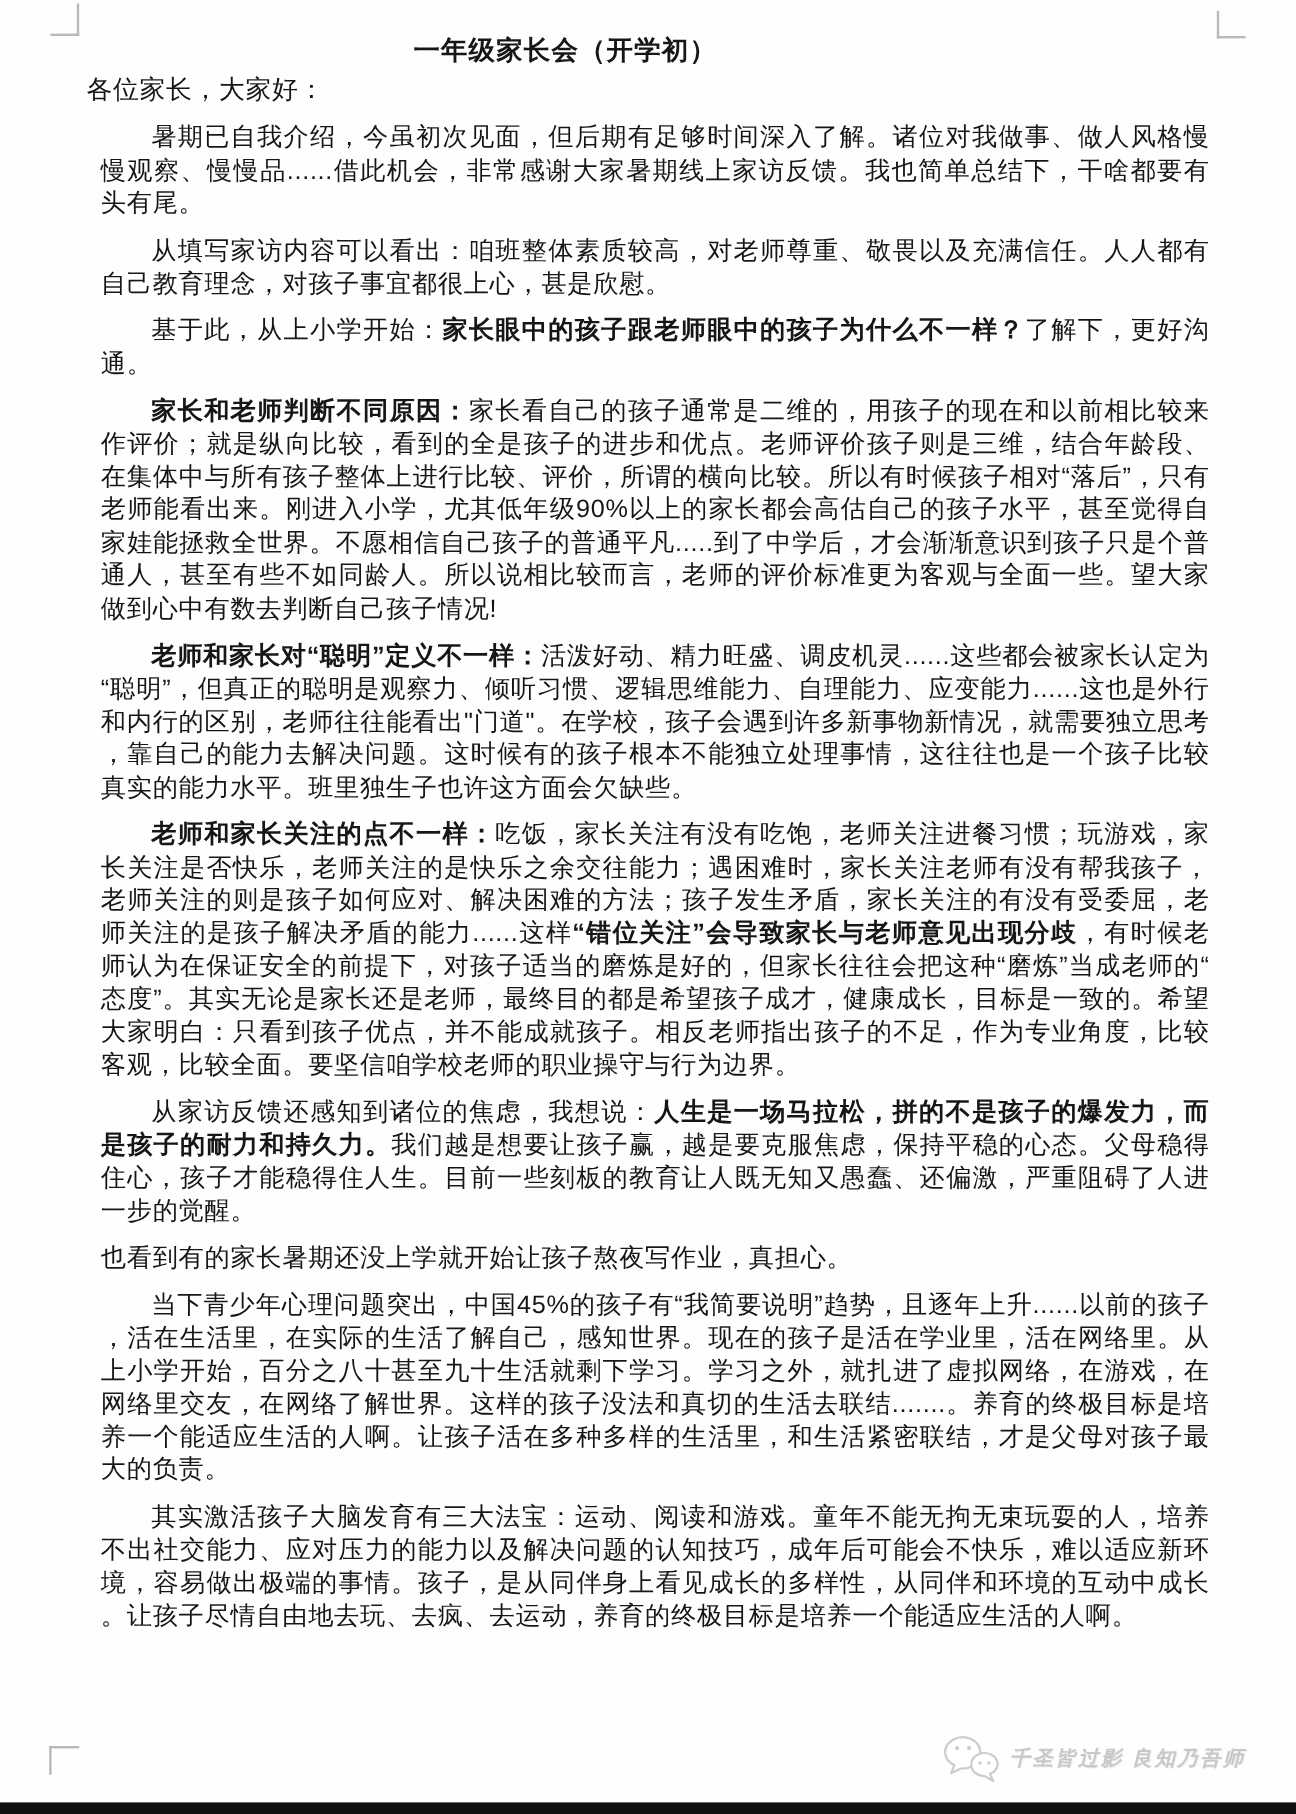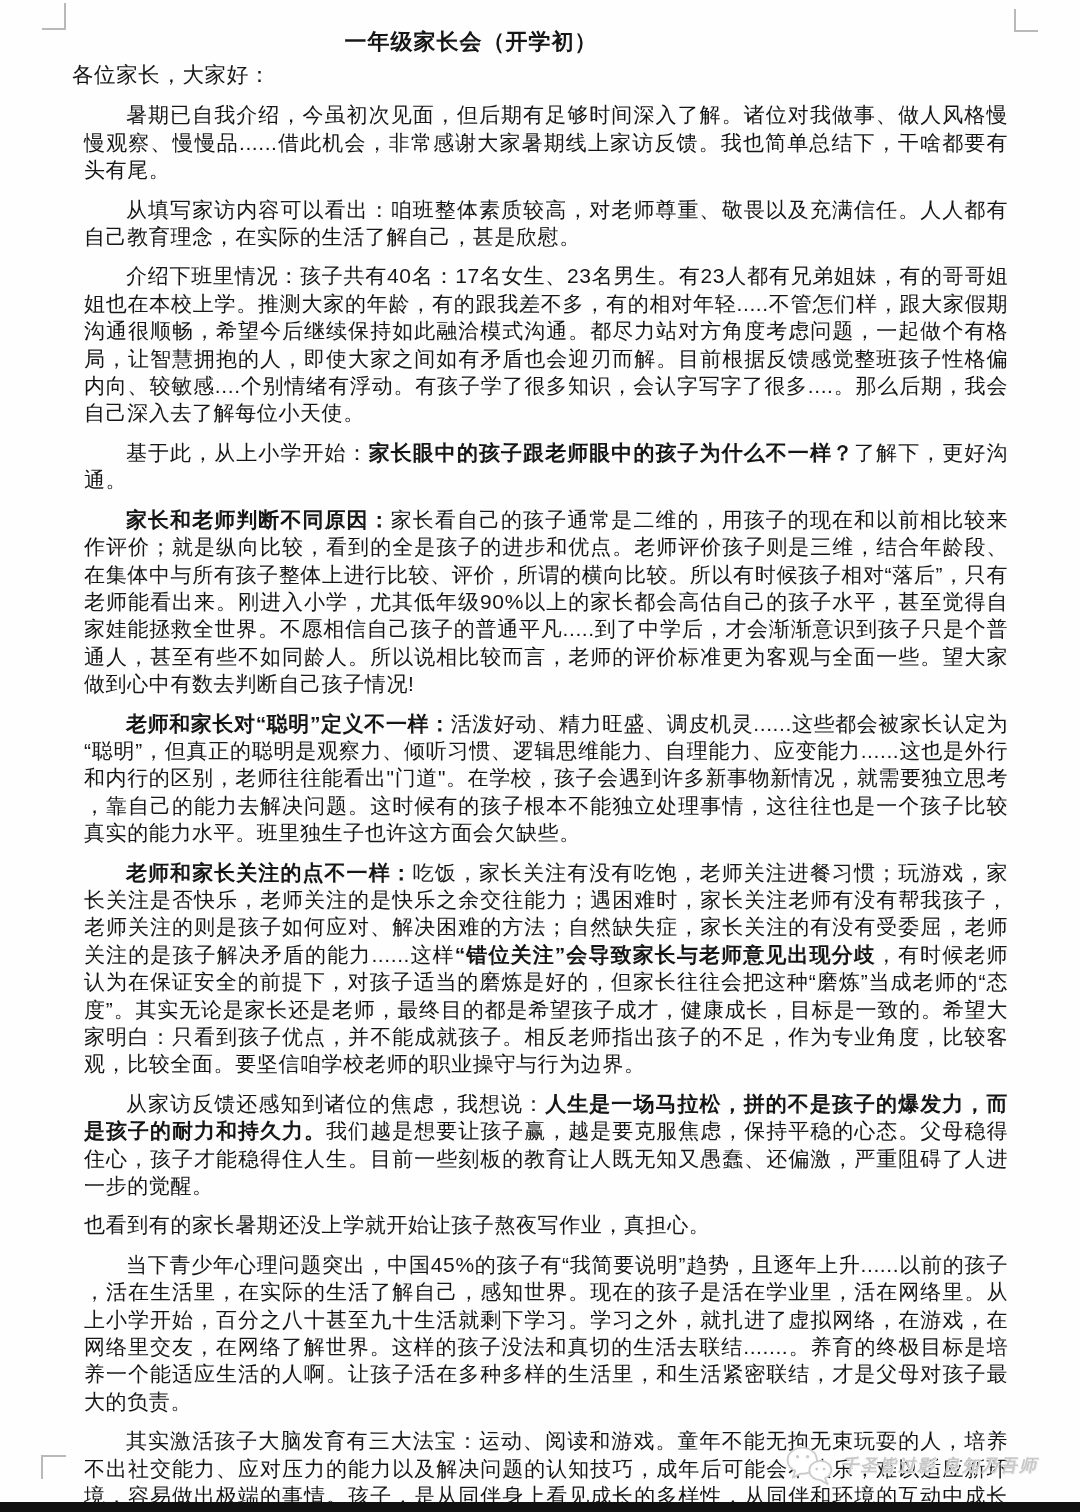--- a/index.html
+++ b/index.html
@@ -90,26 +90,25 @@
 
   <div class="crop-mark tl"></div>
   <div class="crop-mark tr"></div>
   <div class="crop-mark bl"></div>
 
   <div class="content">
     <h1 class="doc-title">一年级家长会（开学初）</h1>
     <p class="greeting">各位家长，大家好：</p>
     <div id="paragraphs">
         <p class="para"><span>暑期已自我介绍，今虽初次见面，但后期有足够时间深入了解。诸位对我做事、做人风格慢慢观察、慢慢品......借此机会，非常感谢大家暑期线上家访反馈。我也简单总结下，干啥都要有头有尾。</span></p>
-        <p class="para"><span>从填写家访内容可以看出：咱班整体素质较高，对老师尊重、敬畏以及充满信任。人人都有自己教育理念，在实际的生活了解自己，甚是欣慰。</span></p>
-        <p class="para"><span>介绍下班里情况：孩子共有40名：17名女生、23名男生。有23人都有兄弟姐妹，有的哥哥姐姐也在本校上学。推测大家的年龄，有的跟我差不多，有的相对年轻.....不管怎们样，跟大家假期沟通很顺畅，希望今后继续保持如此融洽模式沟通。都尽力站对方角度考虑问题，一起做个有格局，让智慧拥抱的人，即使大家之间如有矛盾也会迎刃而解。目前根据反馈感觉整班孩子性格偏内向、较敏感....个别情绪有浮动。有孩子学了很多知识，会认字写字了很多....。那么后期，我会自己深入去了解每位小天使。</span></p>
+        <p class="para"><span>从填写家访内容可以看出：咱班整体素质较高，对老师尊重、敬畏以及充满信任。人人都有自己教育理念，对孩子事宜都很上心，甚是欣慰。</span></p>
         <p class="para"><span>基于此，从上小学开始：</span><b>家长眼中的孩子跟老师眼中的孩子为什么不一样？</b><span>了解下，更好沟通。</span></p>
         <p class="para"><b>家长和老师判断不同原因：</b><span>家长看自己的孩子通常是二维的，用孩子的现在和以前相比较来作评价；就是纵向比较，看到的全是孩子的进步和优点。老师评价孩子则是三维，结合年龄段、在集体中与所有孩子整体上进行比较、评价，所谓的横向比较。所以有时候孩子相对“落后”，只有老师能看出来。刚进入小学，尤其低年级90%以上的家长都会高估自己的孩子水平，甚至觉得自家娃能拯救全世界。不愿相信自己孩子的普通平凡.....到了中学后，才会渐渐意识到孩子只是个普通人，甚至有些不如同龄人。所以说相比较而言，老师的评价标准更为客观与全面一些。望大家做到心中有数去判断自己孩子情况!</span></p>
         <p class="para"><b>老师和家长对“聪明”定义不一样：</b><span>活泼好动、精力旺盛、调皮机灵......这些都会被家长认定为“聪明”，但真正的聪明是观察力、倾听习惯、逻辑思维能力、自理能力、应变能力......这也是外行和内行的区别，老师往往能看出"门道"。在学校，孩子会遇到许多新事物新情况，就需要独立思考，靠自己的能力去解决问题。这时候有的孩子根本不能独立处理事情，这往往也是一个孩子比较真实的能力水平。班里独生子也许这方面会欠缺些。</span></p>
-        <p class="para"><b>老师和家长关注的点不一样：</b><span>吃饭，家长关注有没有吃饱，老师关注进餐习惯；玩游戏，家长关注是否快乐，老师关注的是快乐之余交往能力；遇困难时，家长关注老师有没有帮我孩子，老师关注的则是孩子如何应对、解决困难的方法；自然缺失症，家长关注的有没有受委屈，老师关注的是孩子解决矛盾的能力......这样</span><b>“错位关注”会导致家长与老师意见出现分歧</b><span>，有时候老师认为在保证安全的前提下，对孩子适当的磨炼是好的，但家长往往会把这种“磨炼”当成老师的“态度”。其实无论是家长还是老师，最终目的都是希望孩子成才，健康成长，目标是一致的。希望大家明白：只看到孩子优点，并不能成就孩子。相反老师指出孩子的不足，作为专业角度，比较客观，比较全面。要坚信咱学校老师的职业操守与行为边界。</span></p>
+        <p class="para"><b>老师和家长关注的点不一样：</b><span>吃饭，家长关注有没有吃饱，老师关注进餐习惯；玩游戏，家长关注是否快乐，老师关注的是快乐之余交往能力；遇困难时，家长关注老师有没有帮我孩子，老师关注的则是孩子如何应对、解决困难的方法；孩子发生矛盾，家长关注的有没有受委屈，老师关注的是孩子解决矛盾的能力......这样</span><b>“错位关注”会导致家长与老师意见出现分歧</b><span>，有时候老师认为在保证安全的前提下，对孩子适当的磨炼是好的，但家长往往会把这种“磨炼”当成老师的“态度”。其实无论是家长还是老师，最终目的都是希望孩子成才，健康成长，目标是一致的。希望大家明白：只看到孩子优点，并不能成就孩子。相反老师指出孩子的不足，作为专业角度，比较客观，比较全面。要坚信咱学校老师的职业操守与行为边界。</span></p>
         <p class="para"><span>从家访反馈还感知到诸位的焦虑，我想说：</span><b>人生是一场马拉松，拼的不是孩子的爆发力，而是孩子的耐力和持久力。</b><span>我们越是想要让孩子赢，越是要克服焦虑，保持平稳的心态。父母稳得住心，孩子才能稳得住人生。目前一些刻板的教育让人既无知又愚蠢、还偏激，严重阻碍了人进一步的觉醒。</span></p>
         <p class="para noindent"><span>也看到有的家长暑期还没上学就开始让孩子熬夜写作业，真担心。</span></p>
         <p class="para"><span>当下青少年心理问题突出，中国45%的孩子有“我简要说明”趋势，且逐年上升......以前的孩子，活在生活里，在实际的生活了解自己，感知世界。现在的孩子是活在学业里，活在网络里。从上小学开始，百分之八十甚至九十生活就剩下学习。学习之外，就扎进了虚拟网络，在游戏，在网络里交友，在网络了解世界。这样的孩子没法和真切的生活去联结.......。养育的终极目标是培养一个能适应生活的人啊。让孩子活在多种多样的生活里，和生活紧密联结，才是父母对孩子最大的负责。</span></p>
         <p class="para"><span>其实激活孩子大脑发育有三大法宝：运动、阅读和游戏。童年不能无拘无束玩耍的人，培养不出社交能力、应对压力的能力以及解决问题的认知技巧，成年后可能会不快乐，难以适应新环境，容易做出极端的事情。孩子，是从同伴身上看见成长的多样性，从同伴和环境的互动中成长。让孩子尽情自由地去玩、去疯、去运动，养育的终极目标是培养一个能适应生活的人啊。</span></p>
       </div>
   </div>
 
   <div class="watermark">
     <svg class="wm-icon" width="48" height="42" viewBox="0 0 52 46" aria-hidden="true">
       <g fill="#ffffff" stroke="#cccccc" stroke-width="2" stroke-linejoin="round">

